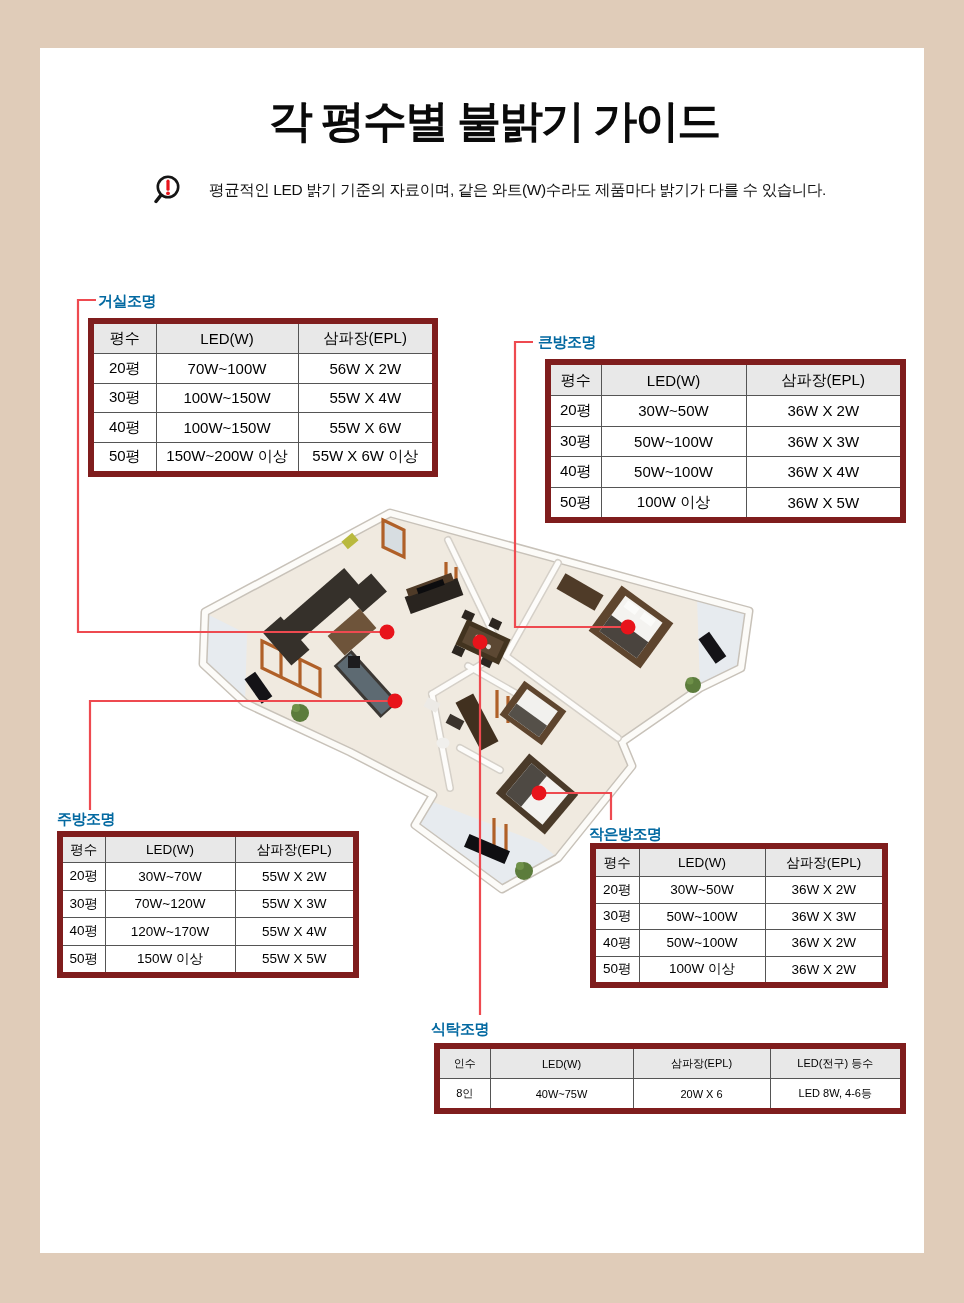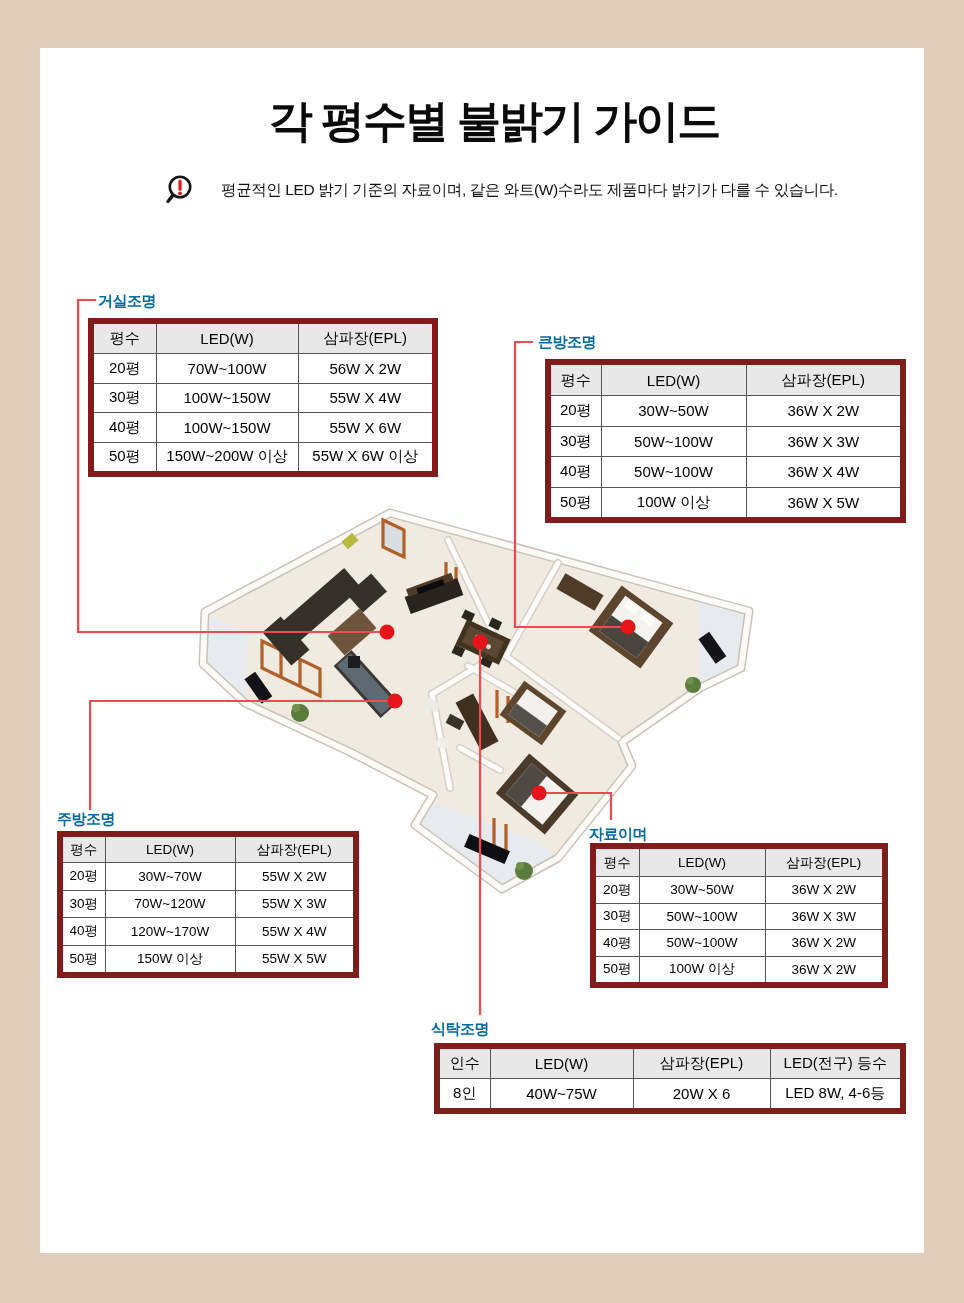--- a/index.html
+++ b/index.html
@@ -2,39 +2,39 @@
 <html><head>
 <meta charset="utf-8">
 <style>
   html,body{margin:0;padding:0;}
   body{width:964px;height:1303px;font-family:"Liberation Sans","DejaVu Sans",sans-serif;}
   #page{position:relative;width:964px;height:1303px;background:#e0ccb9;overflow:hidden;}
   #content{position:absolute;left:40px;top:48px;width:884px;height:1205px;background:#ffffff;}
   
   .main-title{position:absolute;left:40px;top:92px;width:884px;text-align:center;
     font-size:44px;font-weight:900;color:#0a0a0a;letter-spacing:-2px;padding-left:12px;}
-  .disclaimer{position:absolute;left:40px;top:174px;width:924px;display:flex;
+  .disclaimer{position:absolute;left:28px;top:174px;width:924px;display:flex;
     align-items:center;justify-content:center;gap:25px;}
   .disclaimer-text{font-size:15.5px;color:#111;letter-spacing:-0.4px;}
   
   .sec-label{position:absolute;font-size:15px;font-weight:700;color:#0369a1;letter-spacing:-0.5px;z-index:6;}
   
   table.tbl{position:absolute;border-collapse:collapse;table-layout:fixed;background:#fff;
     border:6px solid #7f1d1d;text-align:center;color:#000;z-index:5;}
   table.tbl th,table.tbl td{border:1px solid #555;padding:0;font-weight:400;overflow:hidden;white-space:nowrap;}
   table.tbl th{background:#e8e8e8;}
   table.t-living{left:88px;top:318px;width:344px;font-size:15px;}
   .t-living th{height:29px}.t-living td{height:28.5px}
   table.t-bigroom{left:545px;top:359px;width:355px;font-size:15px;}
   .t-bigroom th{height:30px}.t-bigroom td{height:29.5px}
   table.t-kitchen{left:57px;top:831px;width:296px;font-size:13.5px;}
   .t-kitchen th{height:25px}.t-kitchen td{height:26.5px}
   table.t-smallroom{left:590px;top:843px;width:292px;font-size:13.5px;}
   .t-smallroom th{height:27px}.t-smallroom td{height:25.5px}
-  table.t-dining{left:434px;top:1043px;width:466px;font-size:15px;}
+  table.t-dining{left:434px;top:1043px;width:466px;font-size:11px;}
   .t-dining th{height:29px}.t-dining td{height:29px}
   .lbl-living{left:98px;top:292px;}
   .lbl-bigroom{left:538px;top:333px;}
   .lbl-kitchen{left:57px;top:810px;}
   .lbl-smallroom{left:589px;top:825px;}
   .lbl-dining{left:431px;top:1020px;}
   
   #floorplan{position:absolute;left:185px;top:500px;width:622px;height:412px;z-index:1;}
   #connectors{position:absolute;left:0;top:0;width:964px;height:1303px;z-index:2;pointer-events:none;}
 </style>
@@ -191,21 +191,21 @@
       <line x1="6.6" y1="21.6" x2="2" y2="27.5" stroke="#151515" stroke-width="3.4" stroke-linecap="round"></line>
       <line x1="14" y1="7.2" x2="14" y2="15.2" stroke="#e8141b" stroke-width="3.2" stroke-linecap="round"></line>
       <circle cx="14" cy="19.3" r="1.9" fill="#e8141b"></circle>
     </svg>
     <span class="disclaimer-text">평균적인 LED 밝기 기준의 자료이며, 같은 와트(W)수라도 제품마다 밝기가 다를 수 있습니다.</span>
   </div>
 
   <div class="sec-label lbl-living">거실조명</div>
   <div class="sec-label lbl-bigroom">큰방조명</div>
   <div class="sec-label lbl-kitchen">주방조명</div>
-  <div class="sec-label lbl-smallroom">자료이며</div>
+  <div class="sec-label lbl-smallroom">작은방조명</div>
   <div class="sec-label lbl-dining">식탁조명</div>
 
   <table class="tbl t-living">
     <colgroup>
         <col style="width:65px">
         <col style="width:142px">
         <col style="width:137px">
       </colgroup>
   <thead>
         <tr>

